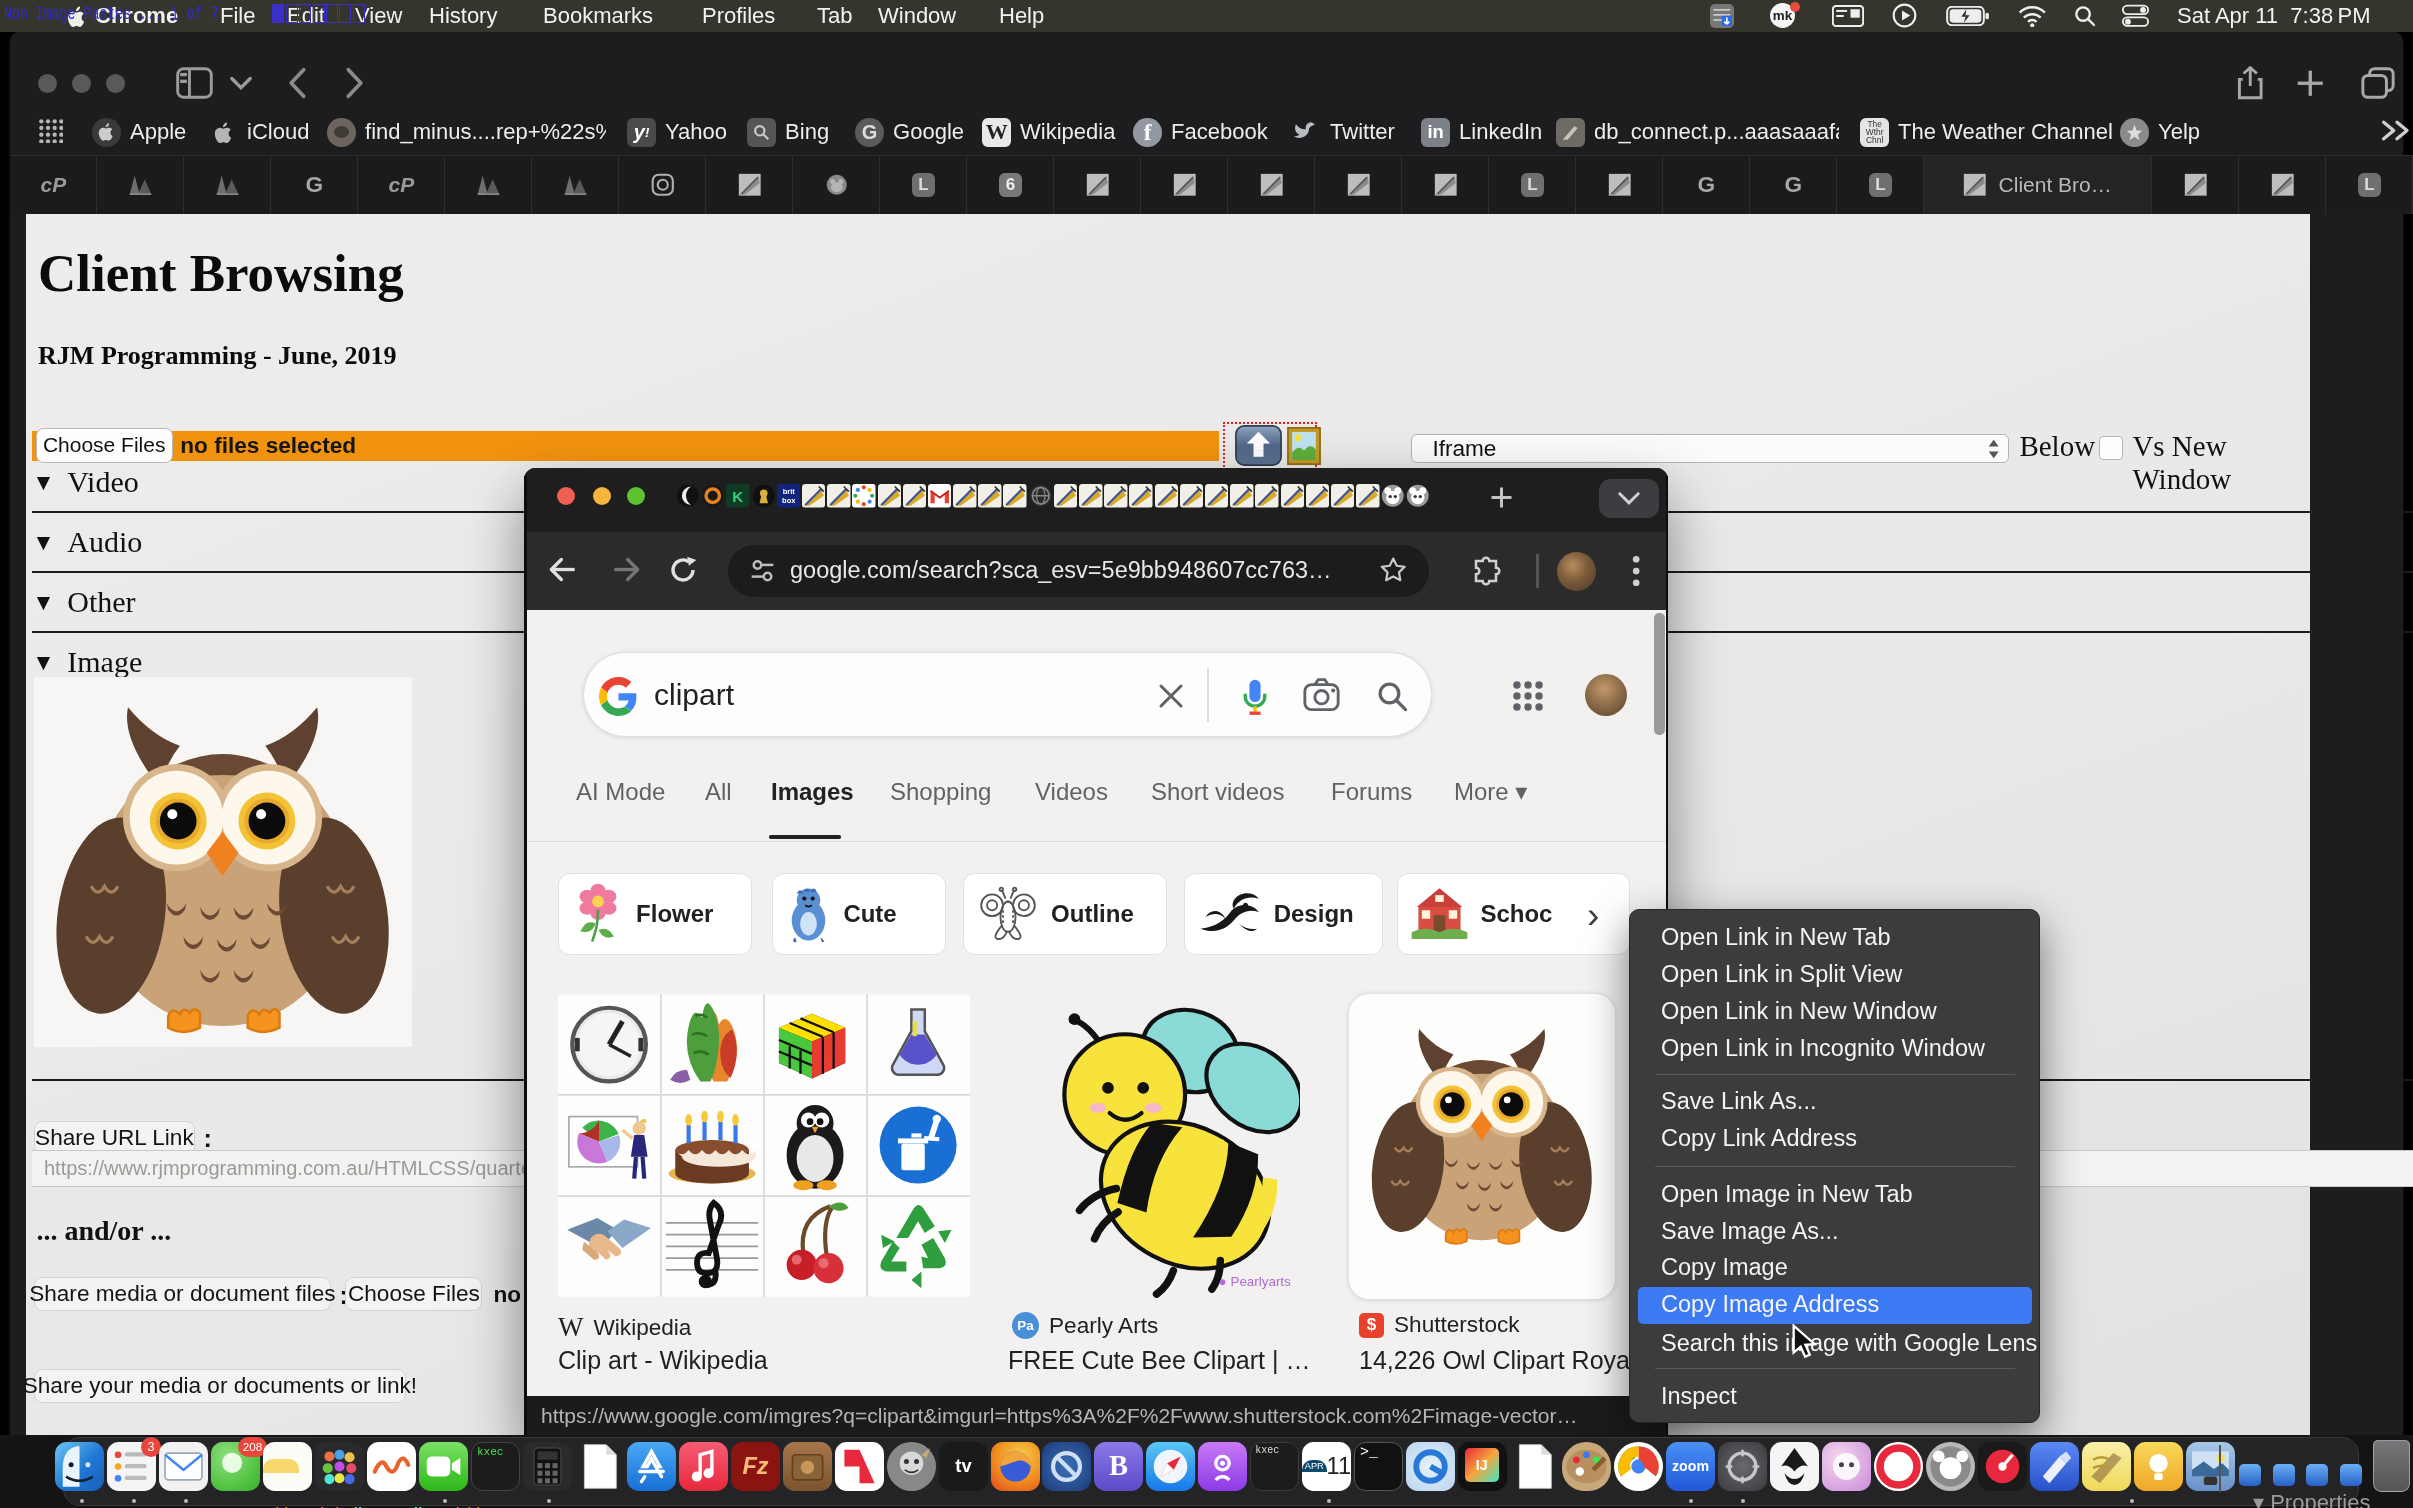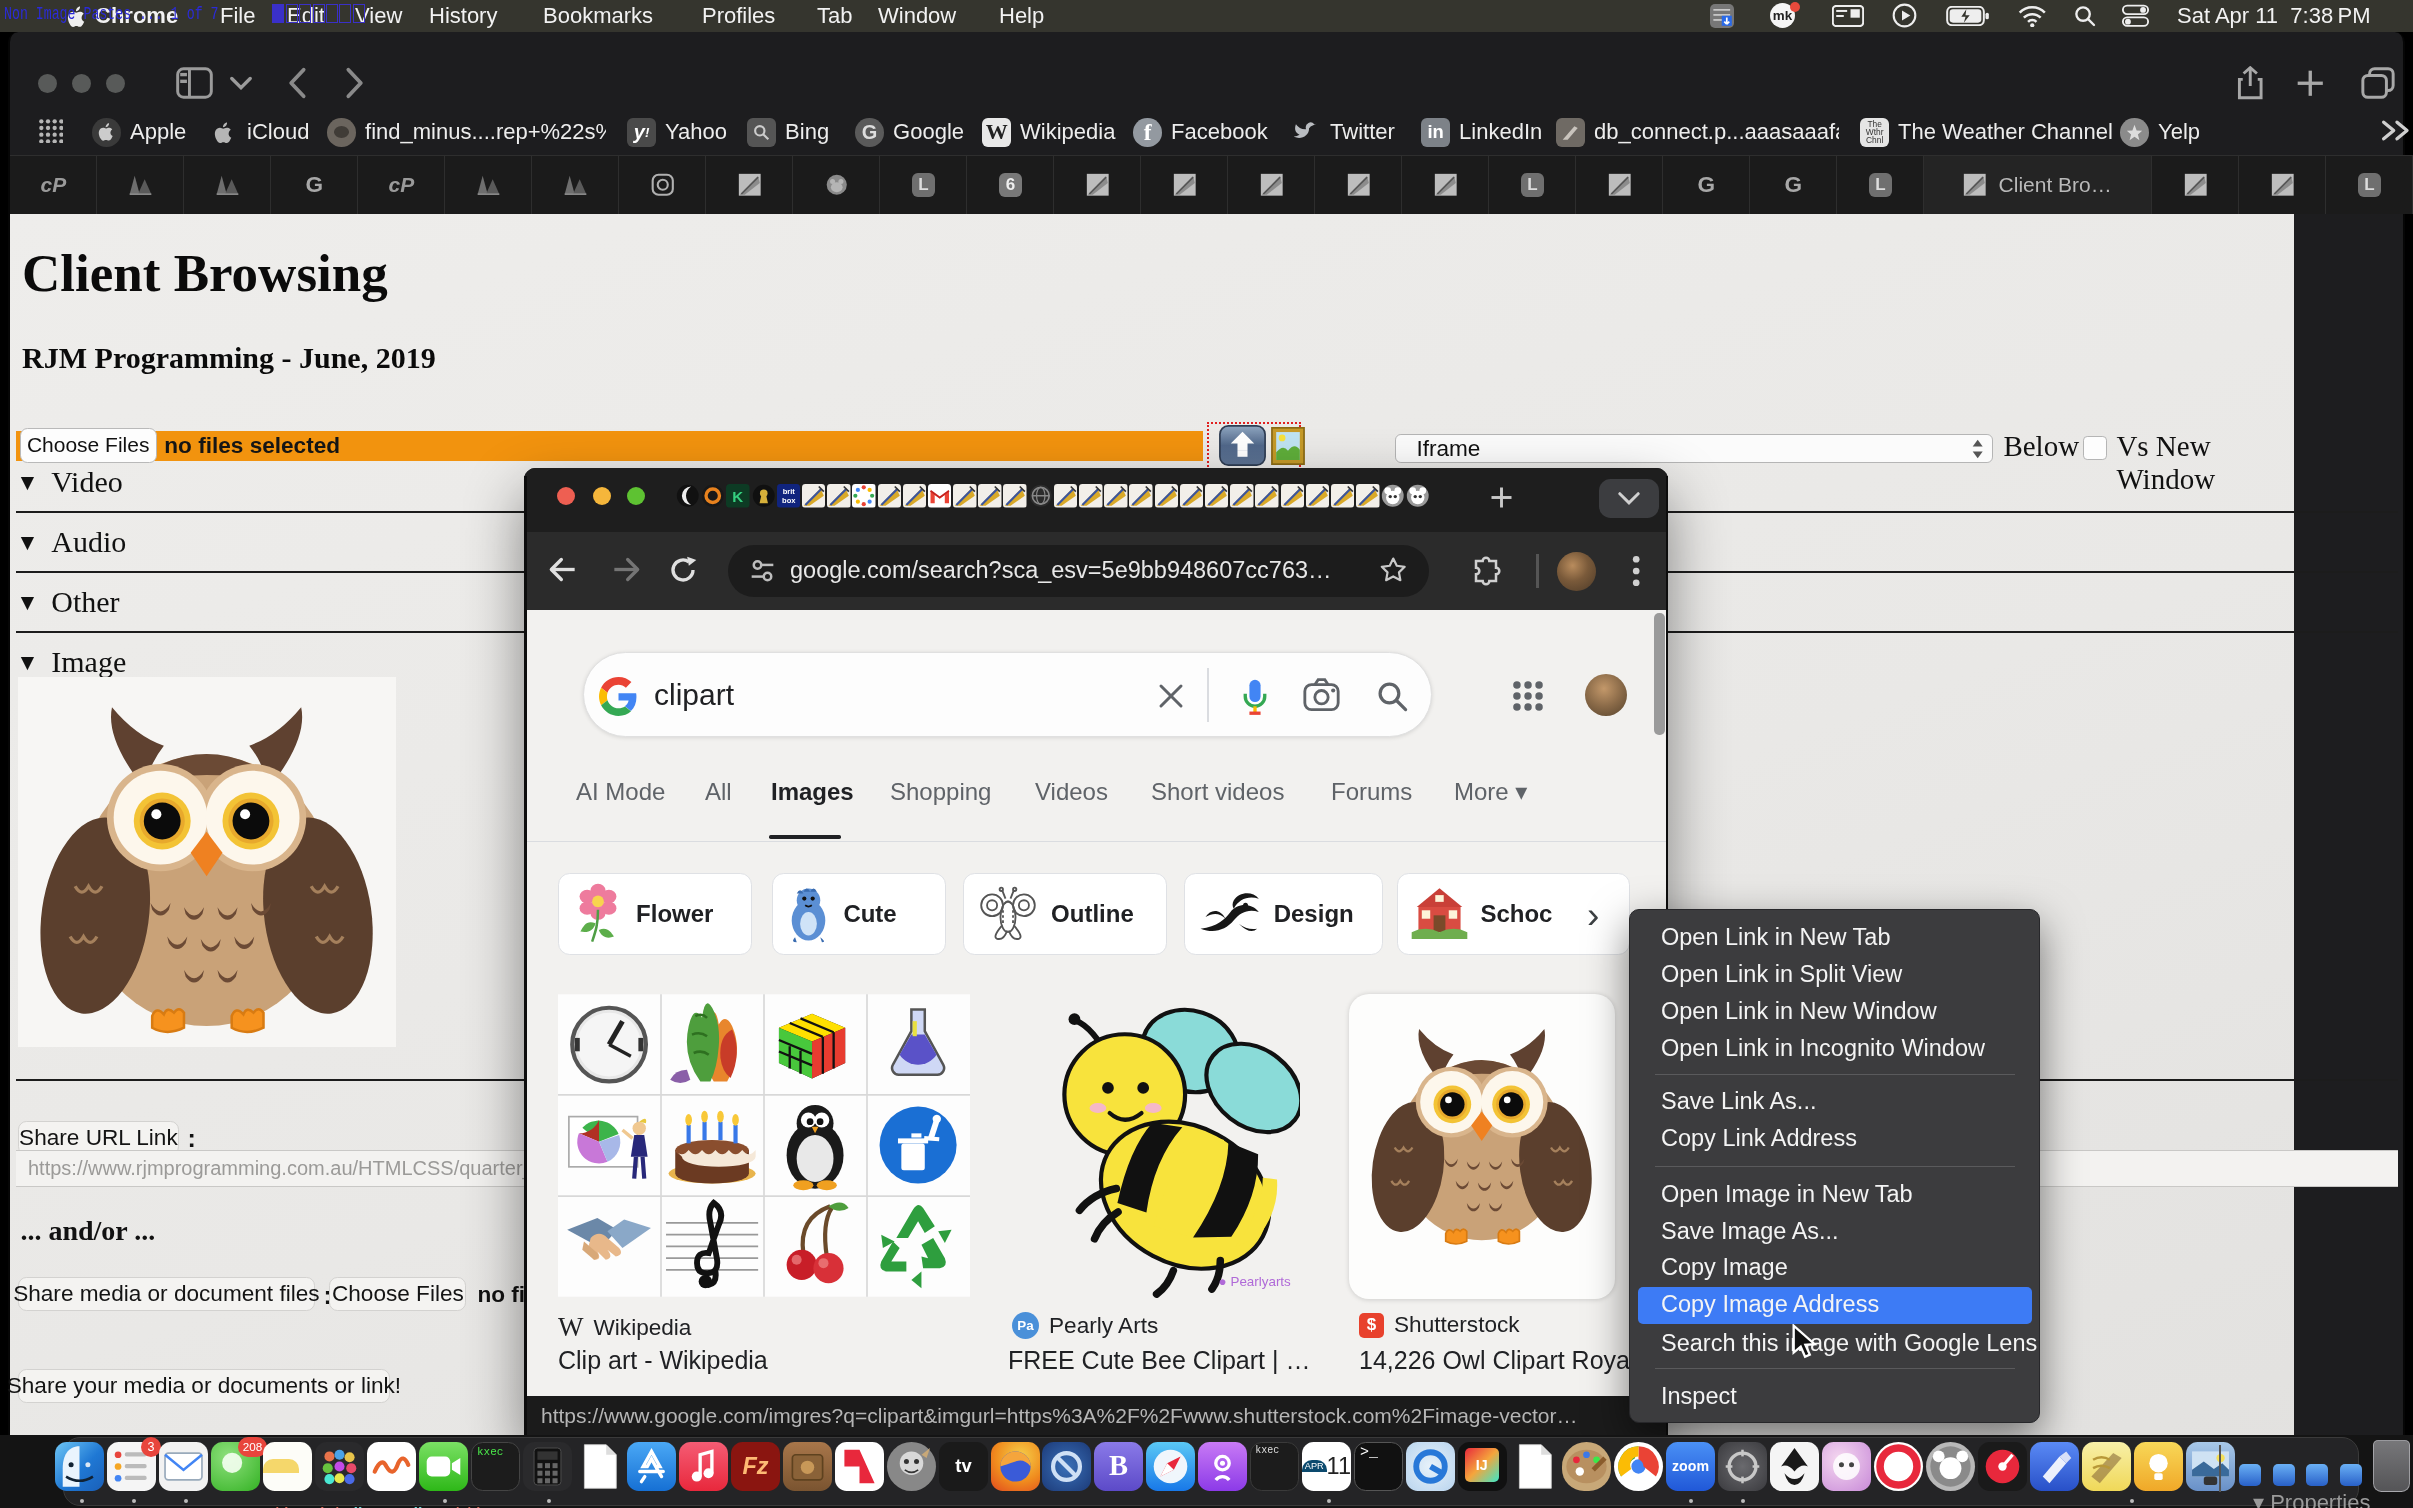--- a/index.html
+++ b/index.html
@@ -19,23 +19,23 @@
 #rjm{position:absolute;left:50%;transform:translateX(-50%);top:7.5px;white-space:nowrap}
 
 #favbar{position:absolute;left:0;top:81px;width:100%;height:42px;color:#ededed;font-size:22px}
 .fav{position:absolute;top:5px;display:flex;align-items:center;gap:9.2px;white-space:nowrap}
 .fic{width:28.5px;height:28.5px;border-radius:5.9px;display:flex;align-items:center;justify-content:center;flex:0 0 auto}
 
 #tabstrip{position:absolute;left:0;top:123px;width:100%;height:59px;background:#121212;display:flex}
 .tab{height:59px;border-right:1.7px solid #2e2e2e;border-top:1.7px solid #2e2e2e;display:flex;align-items:center;justify-content:center;background:#1b1b1b;flex:0 0 auto}
 .tab.active{background:#242424;justify-content:flex-start;padding-left:39px;gap:11.7px;color:#b9b9b9;font-size:21px}
 
-#content{position:absolute;left:0px;top:182px;width:2284px;height:1295px;background:linear-gradient(160deg,#eeedeb 0%,#e9e8e6 55%,#e2e1df 100%)}
+#content{position:absolute;left:16px;top:182px;width:2284px;height:1295px;background:linear-gradient(160deg,#eeedeb 0%,#e9e8e6 55%,#e2e1df 100%)}
 h1{font-family:"Liberation Serif",serif;font-size:53px;font-weight:700;color:#0b0b0b;position:absolute;left:11.7px;top:28.5px}
-h2{font-family:"Liberation Serif",serif;font-size:30px;font-weight:700;color:#0b0b0b;position:absolute;left:11.7px;top:127px}
+h2{font-family:"Liberation Serif",serif;font-size:26px;font-weight:700;color:#0b0b0b;position:absolute;left:11.7px;top:127px}
 #orange{position:absolute;left:5.9px;top:217px;width:1187px;height:30px;background:#f2930e}
 #choosebtn1{position:absolute;left:3.4px;top:-3.4px;width:137px;height:35px;background:#fdfdfd;border:0.8px solid #b9b9b9;border-radius:7.5px;font-size:21px;color:#111;display:flex;align-items:center;justify-content:center}
 #nofiles1{position:absolute;left:148px;top:1.7px;font-size:22.6px;font-weight:700;color:#151515}
 .hr{position:absolute;left:5.9px;width:2382px;height:1.7px;background:#1c1c1c}
 .secrow{position:absolute;left:5.9px;font-family:"Liberation Serif",serif;font-size:30px;color:#111}
 .secrow .tri{display:inline-block;font-size:22.6px;vertical-align:1.7px;margin-right:12.6px}
 #imgbox{position:absolute;left:7.5px;top:463px;width:378px;height:370px;background:#f7f6f4}
 
 .pillbtn{position:absolute;background:#f4f3f1;border:1.7px solid #d3d2d0;border-radius:8.4px;color:#141414;font-size:22.6px;display:flex;align-items:center;justify-content:center;white-space:nowrap}
 #urlinput{position:absolute;left:5.9px;top:936px;width:2382px;height:37px;background:#f3f2f0;border-top:1.7px solid #c9c8c6;border-bottom:1.7px solid #c9c8c6;color:#9b9a98;font-size:20px;line-height:35px;padding-left:11.7px;white-space:nowrap;overflow:hidden}

